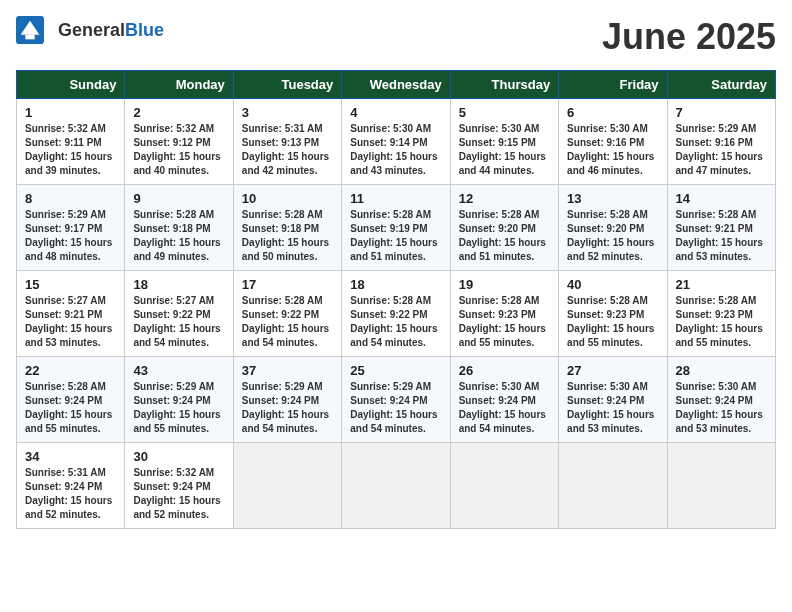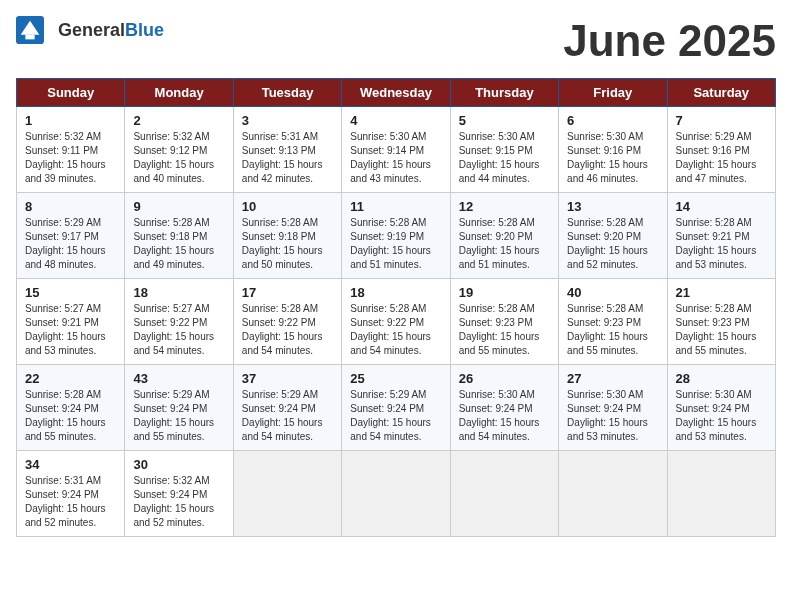--- a/index.html
+++ b/index.html
@@ -32,40 +32,40 @@
       color: #1a6bb5;
     }
     .logo-icon {
       width: 28px;
       height: 28px;
     }
     .title-area {
       text-align: right;
     }
     .month-title {
-      font-size: 44px;
+      font-size: 36px;
       font-weight: bold;
       color: #333;
     }
     .location-title {
       font-size: 15px;
       color: #555;
     }
     .calendar {
       width: 100%;
       border-collapse: collapse;
       border: 1px solid #ccc;
     }
     .calendar th {
-      background-color: #7f1d1d;
+      background-color: #14532d;
       color: #fff;
       font-size: 13px;
       font-weight: bold;
       padding: 6px 8px;
-      text-align: center;
+      text-align: right;
       border: 1px solid #1557a0;
     }
     .calendar td {
       vertical-align: top;
       padding: 6px 8px;
       border: 1px solid #ccc;
       font-size: 10px;
       color: #333;
       background: #fff;
       width: 108px;
@@ -78,20 +78,21 @@
       font-size: 13px;
       font-weight: bold;
       color: #222;
       display: block;
       margin-bottom: 2px;
     }
     .day-info {
       font-size: 10px;
       line-height: 1.4;
       color: #333;
+      font-weight: bold;
     }
     .empty-cell {
       background: #f0f0f0 !important;
     }
     .row-shade td {
       background: #f5f8fc;
     }
   </style>
 </head>
 <body>

